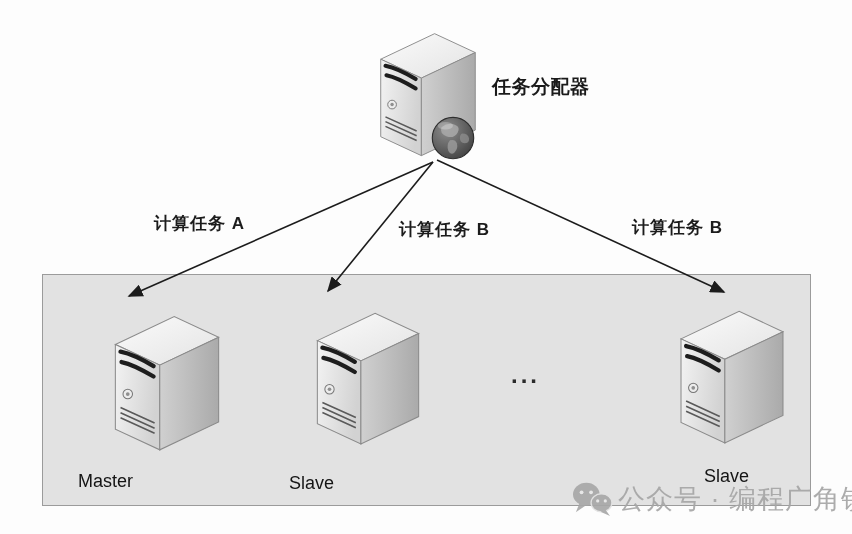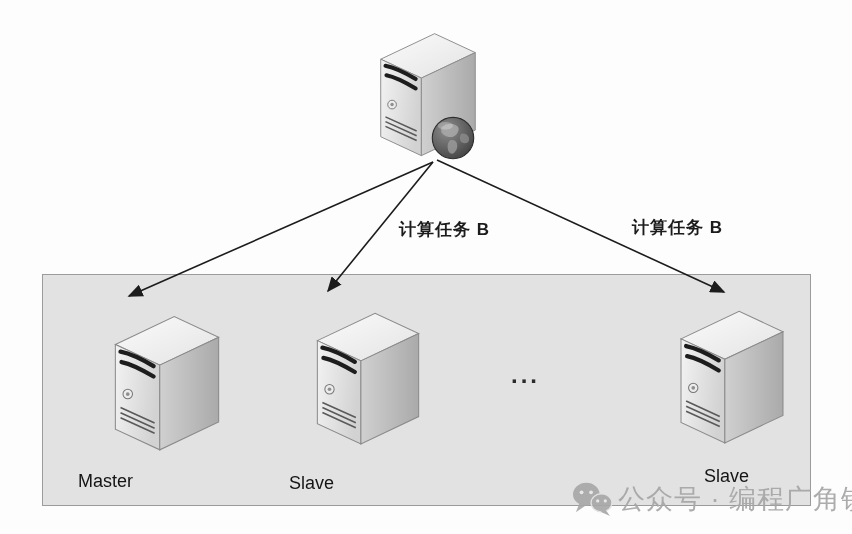--- a/index.html
+++ b/index.html
@@ -128,21 +128,23 @@
   <svg class="abs server-icon srv-top" viewBox="0 0 110 152">
     <use href="#server-tower"></use>
   </svg>
   <svg class="abs globe" viewBox="0 0 60 60">
     <circle cx="30" cy="30" r="27" fill="url(#gGlobe)" stroke="#2e2e2e" stroke-width="1.5"></circle>
     <path d="M15,16 q9,-7 18,-3 q7,3 3,10 q-5,8 -14,5 q-10,-4 -7,-12 z" fill="#a9a9a9" opacity="0.85"></path>
     <path d="M26,33 q7,-2 9,4 q2,7 -3,12 q-5,4 -8,-2 q-3,-8 2,-14 z" fill="#9c9c9c" opacity="0.8"></path>
     <path d="M42,24 q8,0 9,7 q0,6 -6,6 q-6,-1 -6,-7 q0,-5 3,-6 z" fill="#8f8f8f" opacity="0.75"></path>
     <ellipse cx="20" cy="14" rx="10" ry="5" fill="#ffffff" opacity="0.25"></ellipse>
   </svg>
+  <div class="abs distributor-label">任务分配器</div>
 
+  <div class="abs task-label t0">计算任务 A</div>
   <div class="abs task-label t1">计算任务 B</div>
   <div class="abs task-label t2">计算任务 B</div>
 
   <div class="abs cluster-box">
     <svg class="abs server-icon srv-master" viewBox="0 0 110 152">
       <use href="#server-tower"></use>
     </svg>
     <svg class="abs server-icon srv-slave1" viewBox="0 0 110 152">
       <use href="#server-tower"></use>
     </svg>

